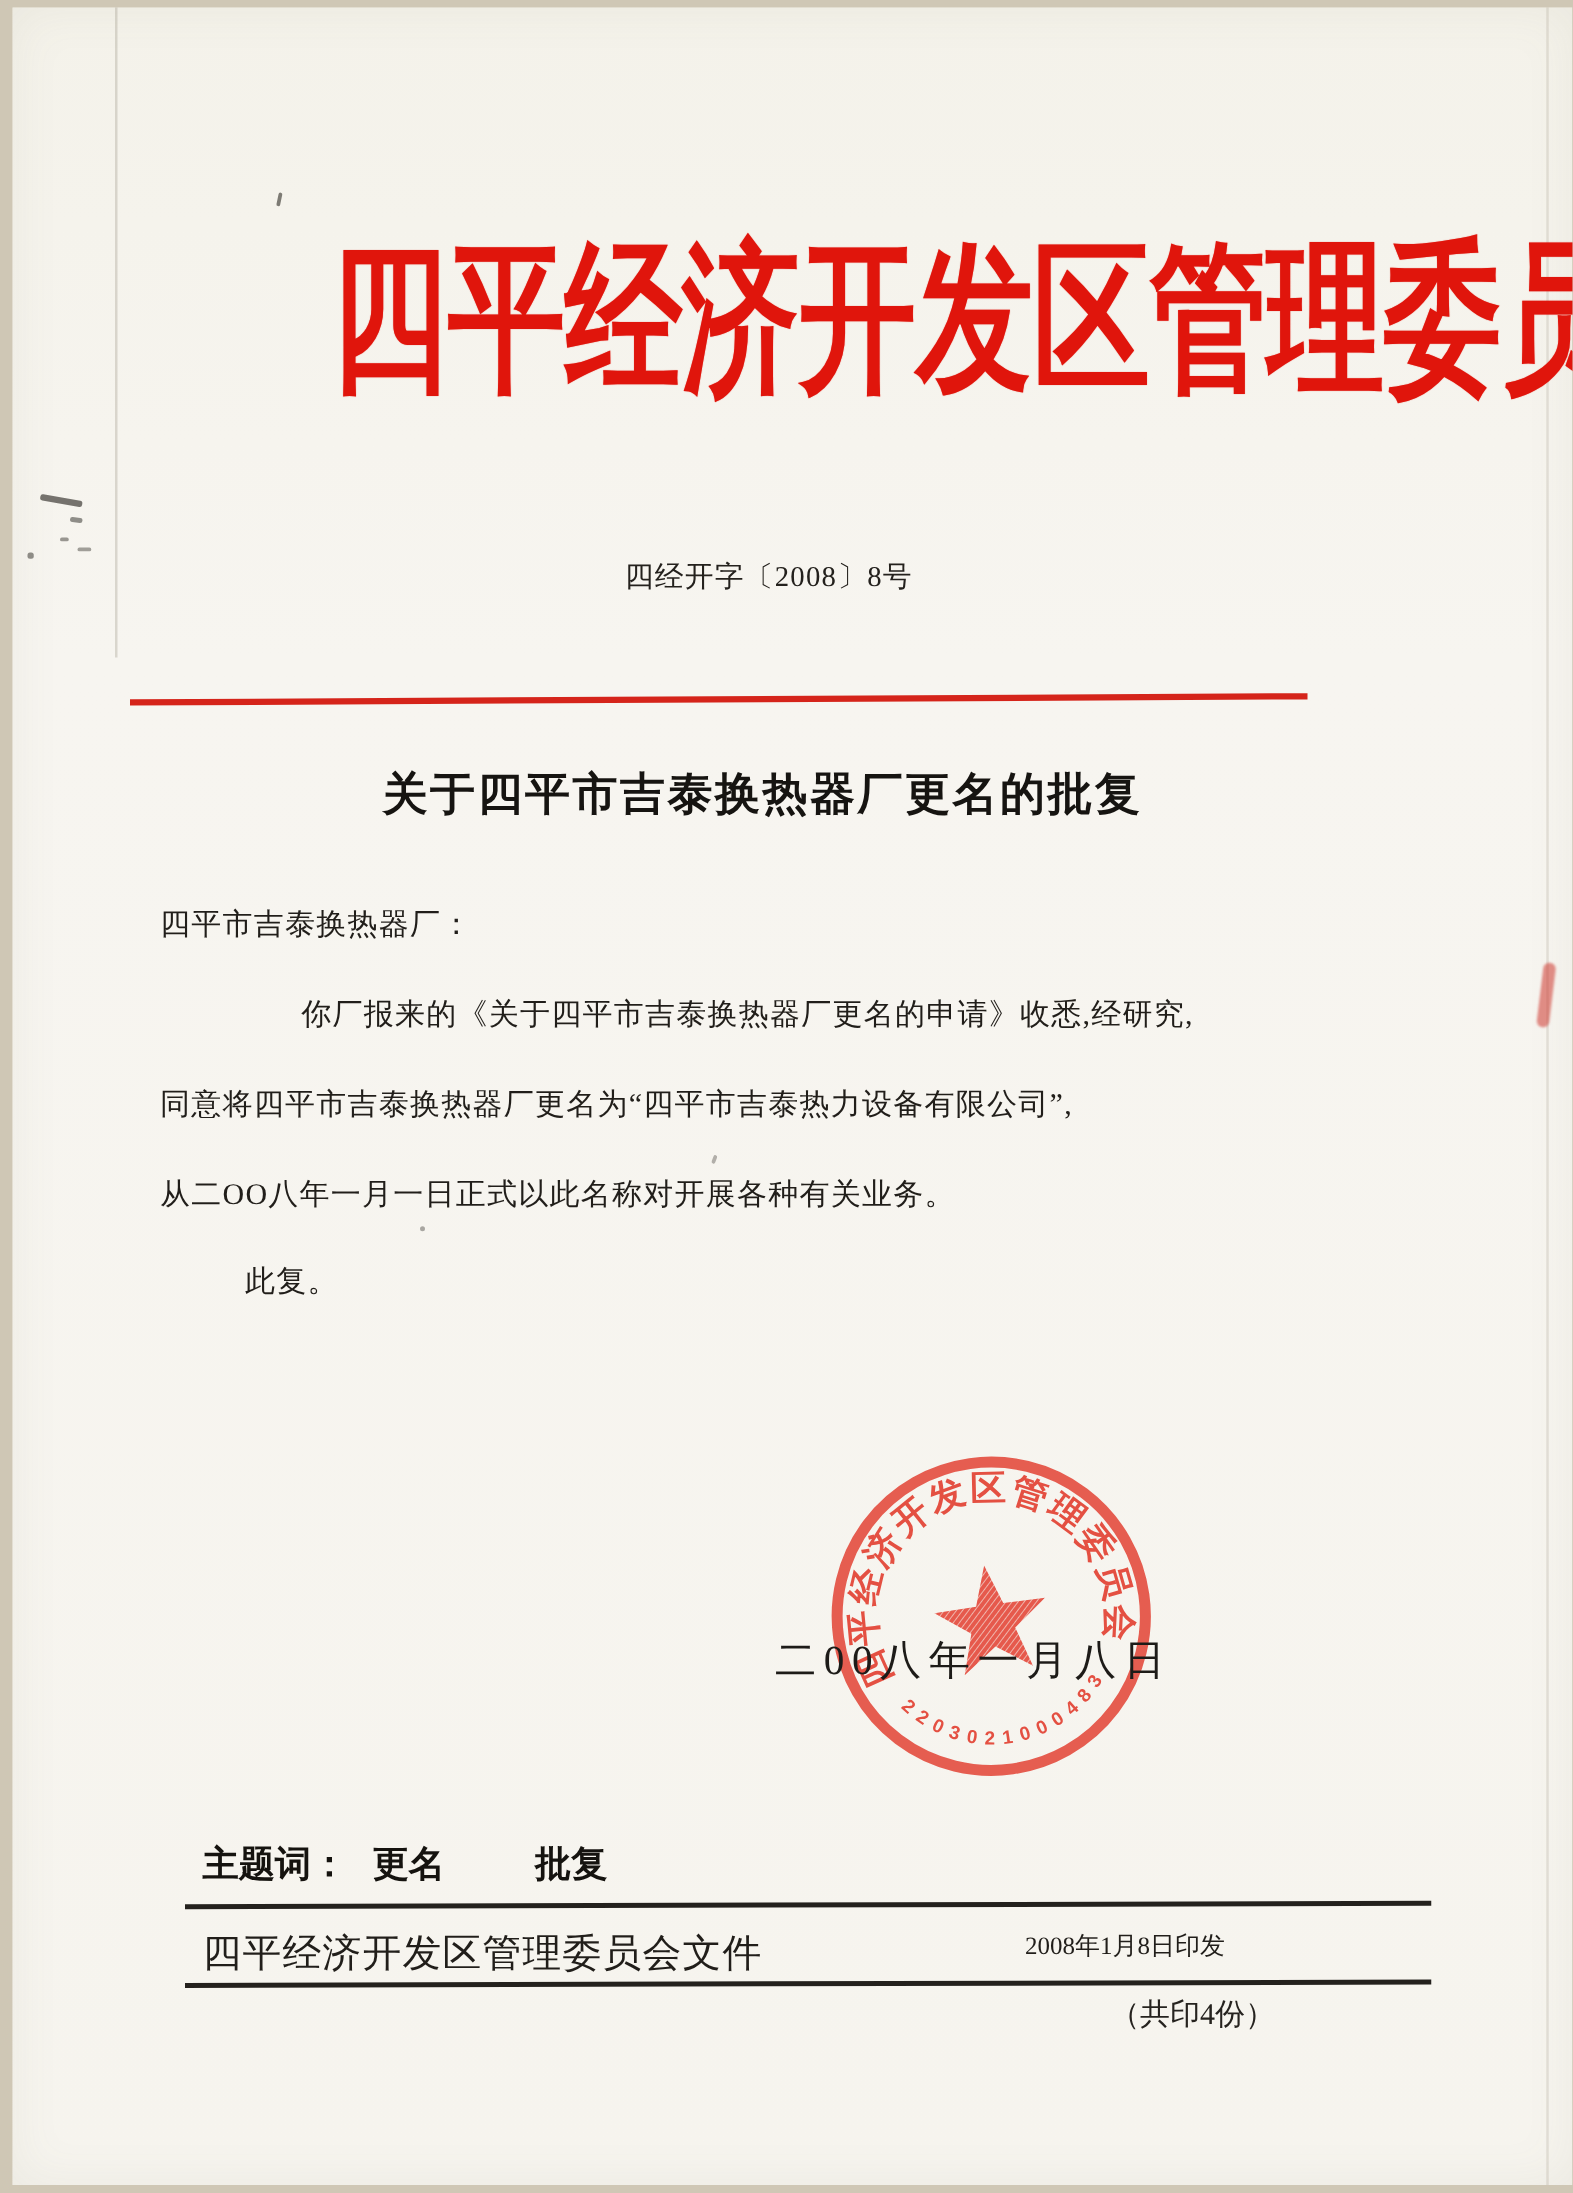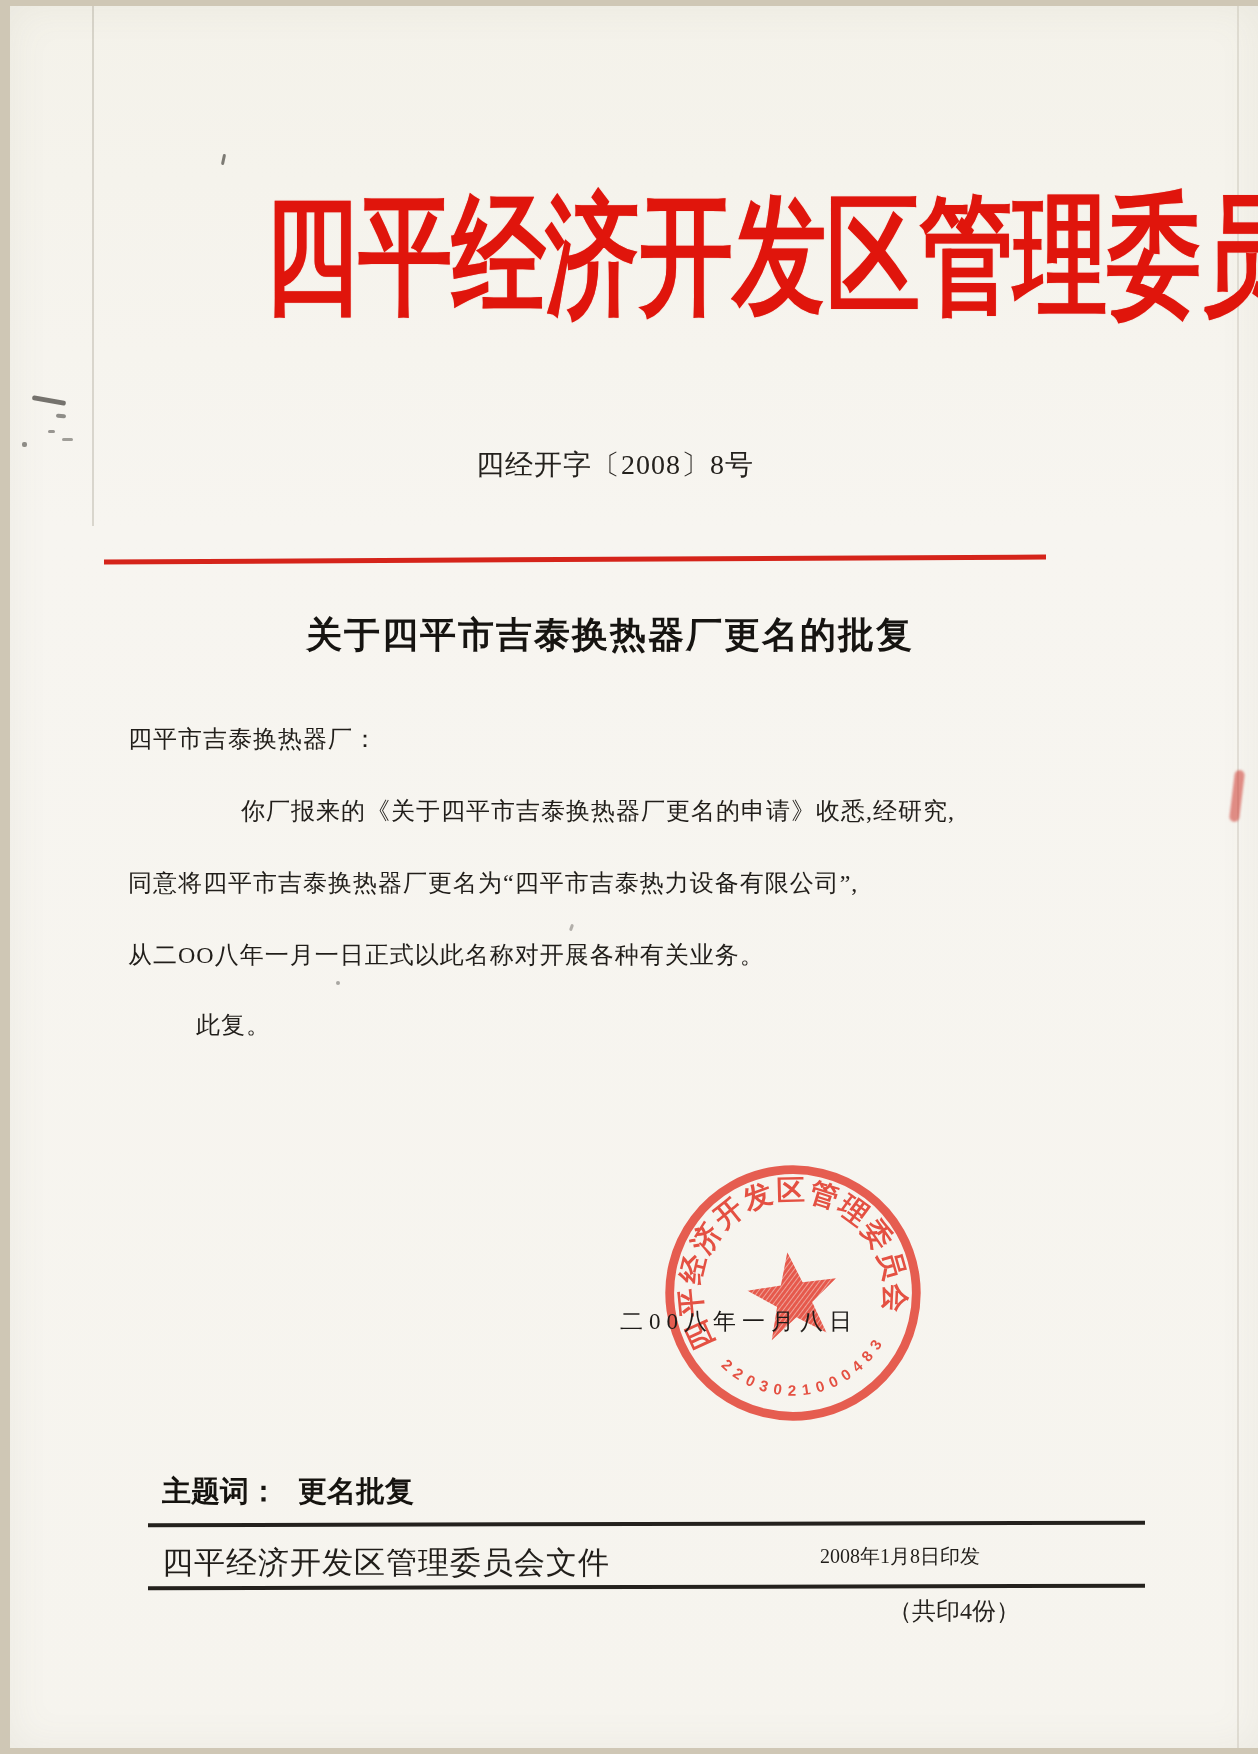--- a/index.html
+++ b/index.html
@@ -38,21 +38,21 @@
     color:#e0150c;
     font-family:"Liberation Serif", serif;
     transform:scaleX(0.72);transform-origin:center top;
     letter-spacing:0px;
     text-shadow:0 0 1px rgba(224,21,12,.6);
   }
   .doc-number{
     position:absolute;top:440px;left:0;width:100%;
     padding-right:38px;box-sizing:border-box;
     text-align:center;
-    font-size:28px;color:#24211d;letter-spacing:1px;
+    font-size:23px;color:#24211d;letter-spacing:1px;
   }
   .red-rule{
     position:absolute;left:94px;top:551px;width:942px;height:5px;
     background:#d5241a;transform:rotate(-0.3deg);
   }
 
   
   .doc-title{
     position:absolute;top:605px;left:0;width:100%;
     padding-right:48px;box-sizing:border-box;
@@ -70,31 +70,31 @@
   .line-3{left:118px;top:933px;font-family:Liberation Serif, serif;}
   .closing{left:186px;top:1003px;}
 
   
   .seal{
     position:absolute;left:646px;top:1150px;width:274px;height:274px;
     transform:rotate(-8deg);opacity:0.88;z-index:2;
   }
   .issue-date{
     position:absolute;left:610px;top:1300px;z-index:3;
-    font-size:23px;color:#1d1b18;letter-spacing:6px;white-space:nowrap;font-family:Liberation Serif, serif;
+    font-size:33px;color:#1d1b18;letter-spacing:6px;white-space:nowrap;font-family:Liberation Serif, serif;
   }
 
   
   .subject-row{
     position:absolute;left:152px;top:1466px;
     font-family:"Liberation Sans", sans-serif;
     font-weight:bold;font-size:29px;color:#15130f;white-space:nowrap;
   }
   .subject-row .term-1{margin-left:20px;text-align:center;}
-  .subject-row .term-2{}
+  .subject-row .term-2{margin-left:72px;}
   .hline{position:absolute;left:138px;width:997px;height:4px;background:#24211d;}
   .hline-top{top:1516px;transform:rotate(-0.15deg);}
   .hline-bottom{top:1579px;transform:rotate(-0.15deg);}
   .issuer{
     position:absolute;left:152px;top:1536px;
     font-size:31px;color:#211e1a;letter-spacing:1px;white-space:nowrap;
   }
   .print-date{
     position:absolute;left:810px;top:1537px;
     font-size:20px;color:#211e1a;white-space:nowrap;

